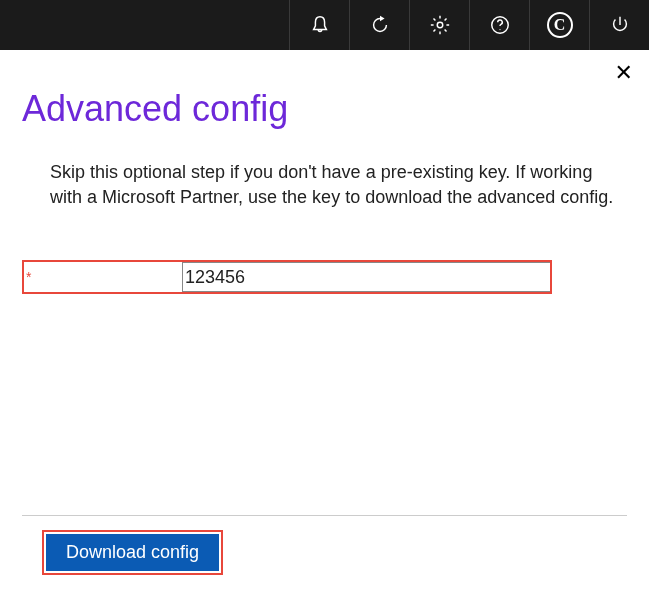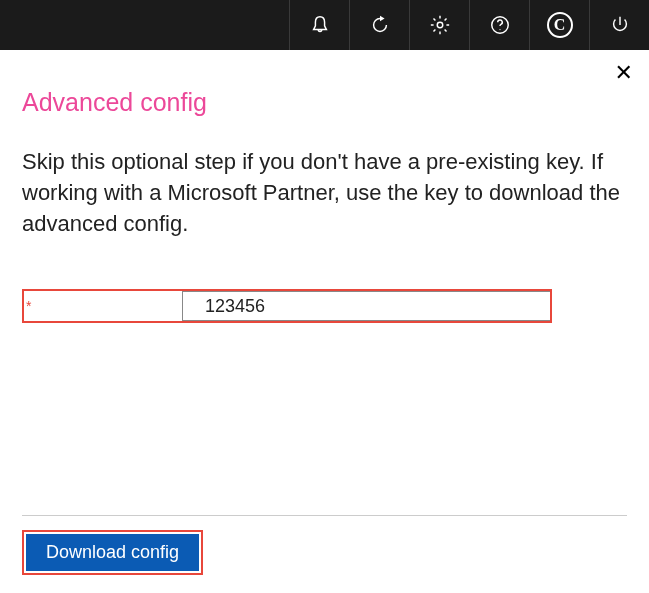--- a/index.html
+++ b/index.html
@@ -44,31 +44,32 @@
       position: absolute;
       top: 12px;
       right: 16px;
       cursor: pointer;
       font-size: 22px;
       line-height: 1;
       color: #000;
       font-weight: 400;
     }
     .page-title {
-      font-size: 25px;
+      font-size: 36px;
       font-weight: 400;
-      color: #ec4899;
+      color: #6d28d9;
       margin-top: 18px;
       margin-bottom: 30px;
     }
     .description {
-      font-size: 22px;
+      font-size: 18px;
       color: #222;
       line-height: 1.4;
       margin-bottom: 50px;
+      margin-left: 28px;
     }
     .field-row {
       border: 2px solid #e8473b;
       display: flex;
       align-items: stretch;
       width: 530px;
       height: 34px;
     }
     .field-label-cell {
       width: 158px;
@@ -80,35 +81,36 @@
     }
     .required-star {
       color: #e8473b;
       font-size: 14px;
       margin-right: 2px;
     }
     .field-input {
       flex: 1;
       border: 1px solid #888;
       border-right: none;
-      padding: 2px 22px;
+      padding: 2px 2px;
       font-size: 18px;
       font-family: inherit;
       outline: none;
       color: #222;
     }
     .footer {
       margin-top: auto;
       border-top: 1px solid #ccc;
       padding: 14px 0 18px 0;
     }
     .dl-btn-wrap {
       display: inline-block;
       border: 2px solid #e8473b;
       padding: 2px;
+      margin-left: 20px;
     }
     .dl-btn {
       background: #0b5bb4;
       color: #fff;
       border: none;
       padding: 8px 20px;
       font-size: 18px;
       font-family: inherit;
       cursor: pointer;
     }

